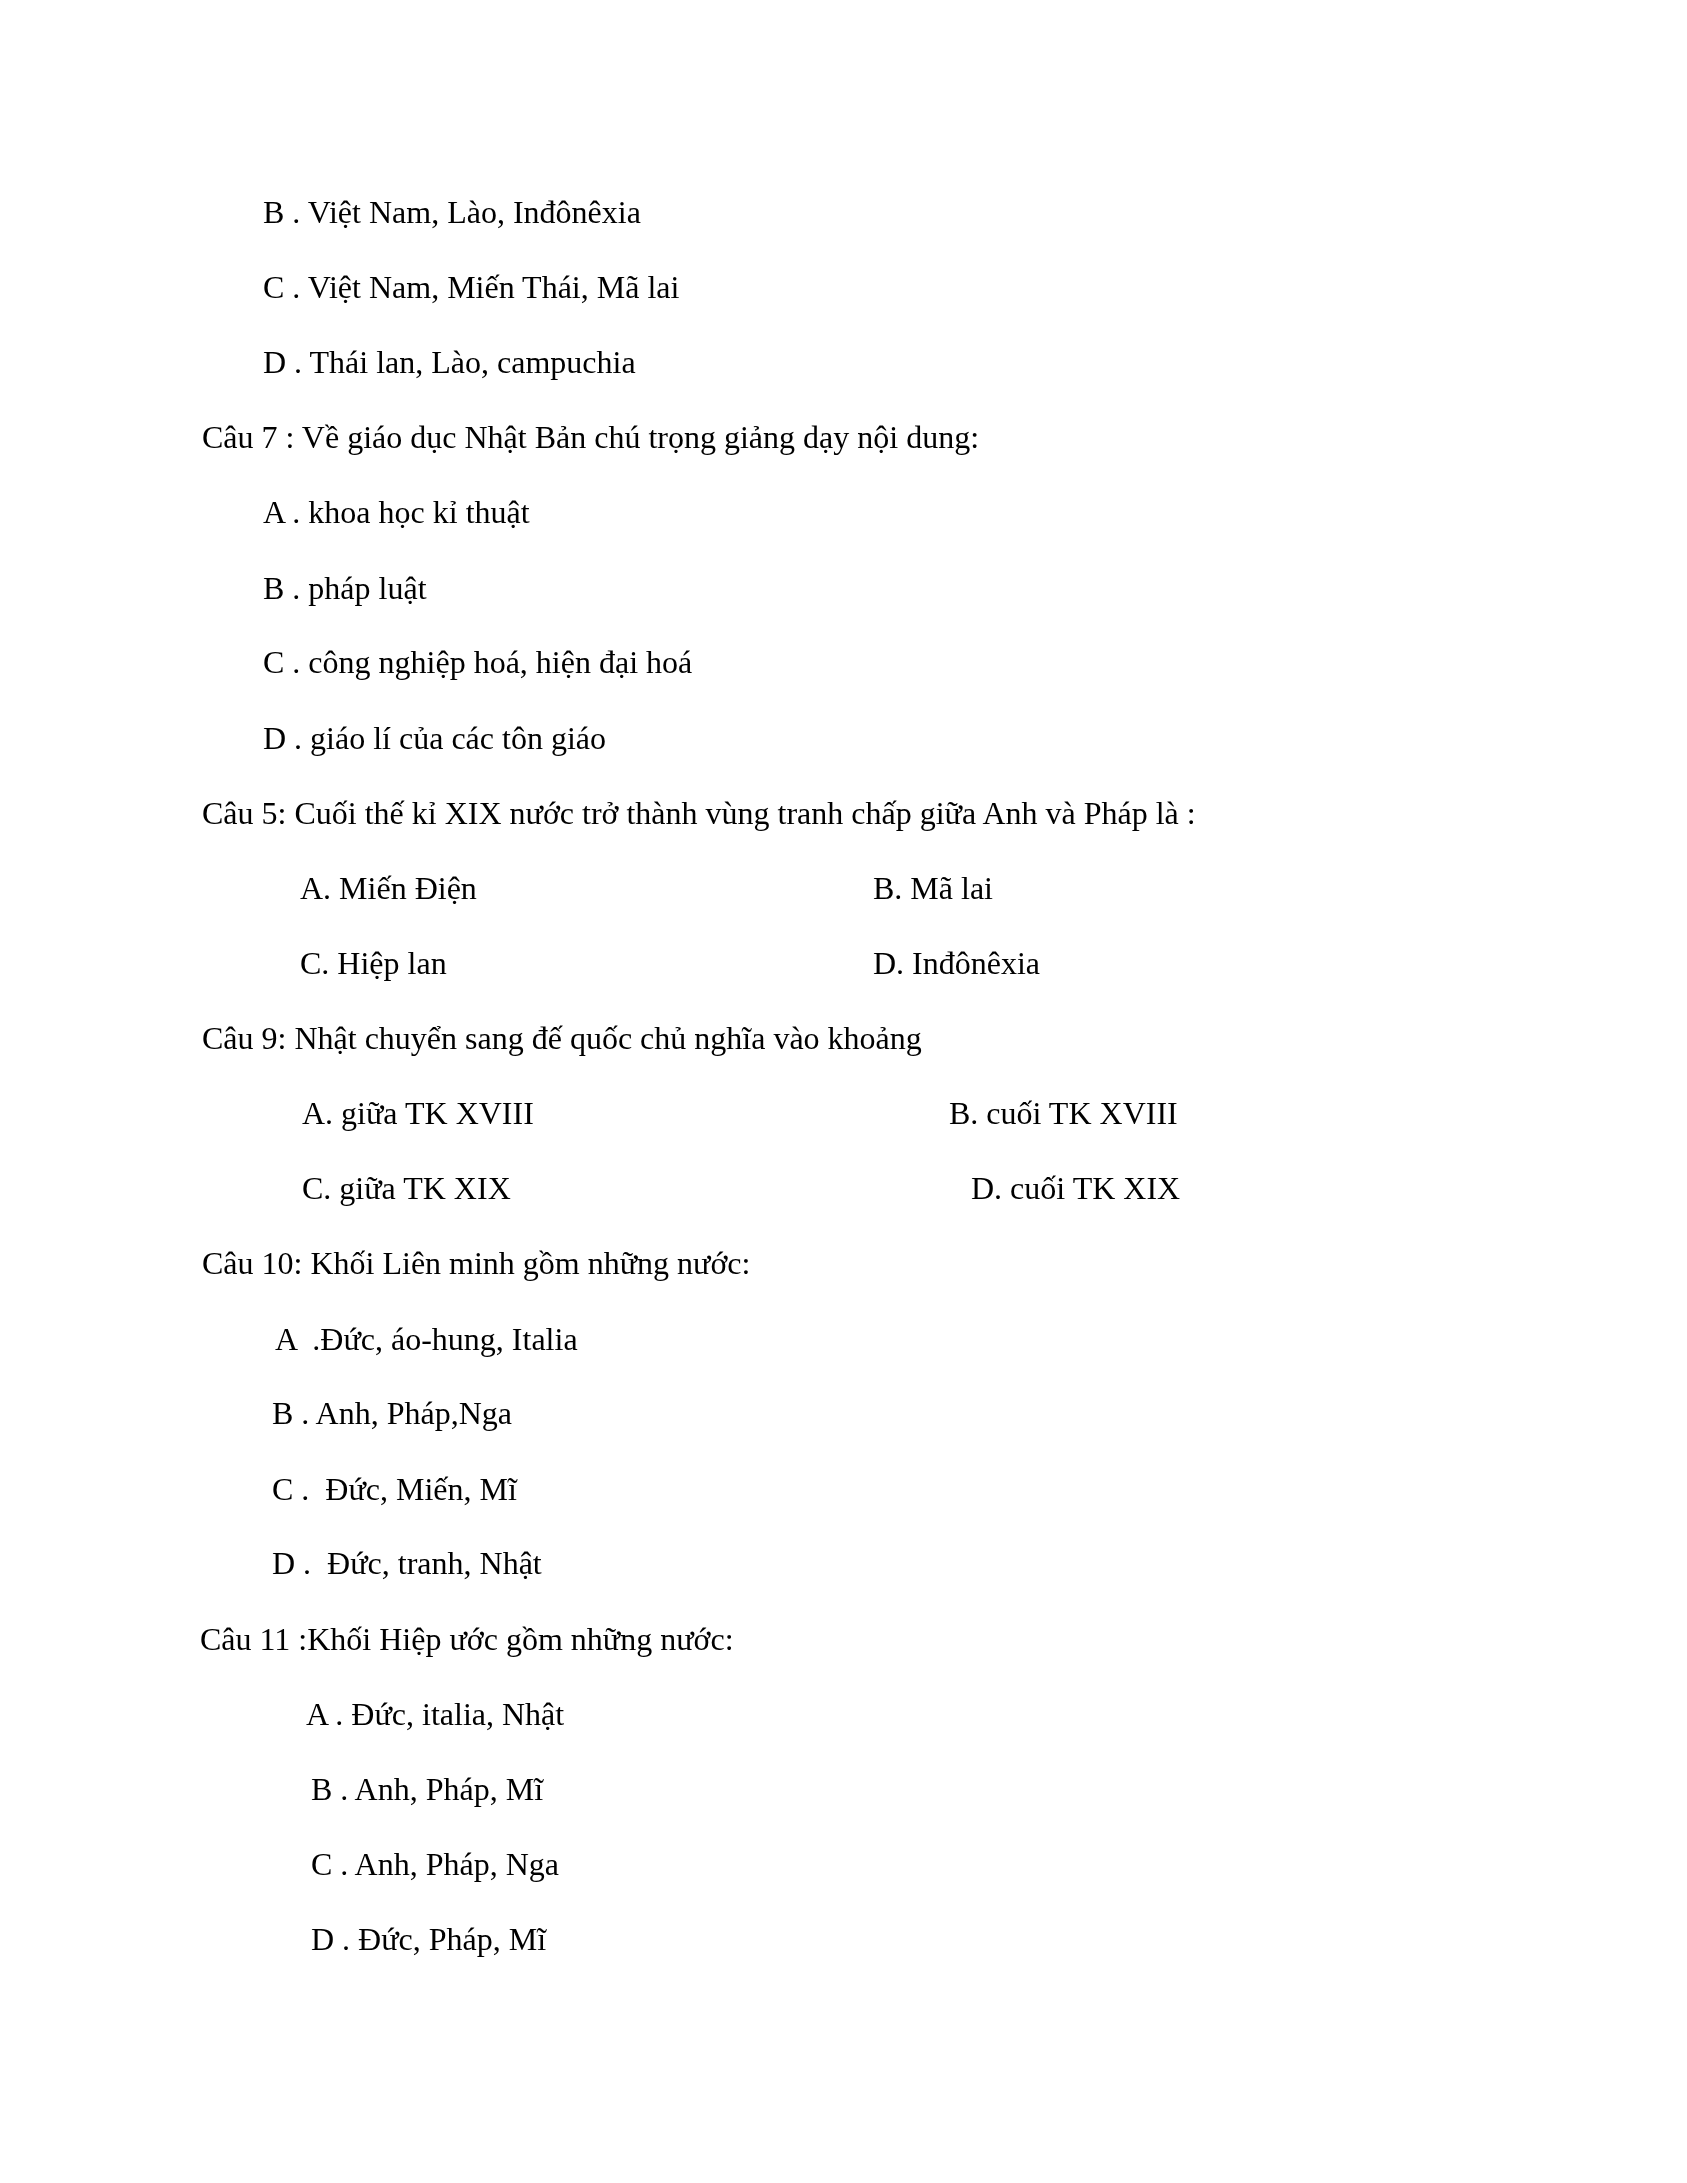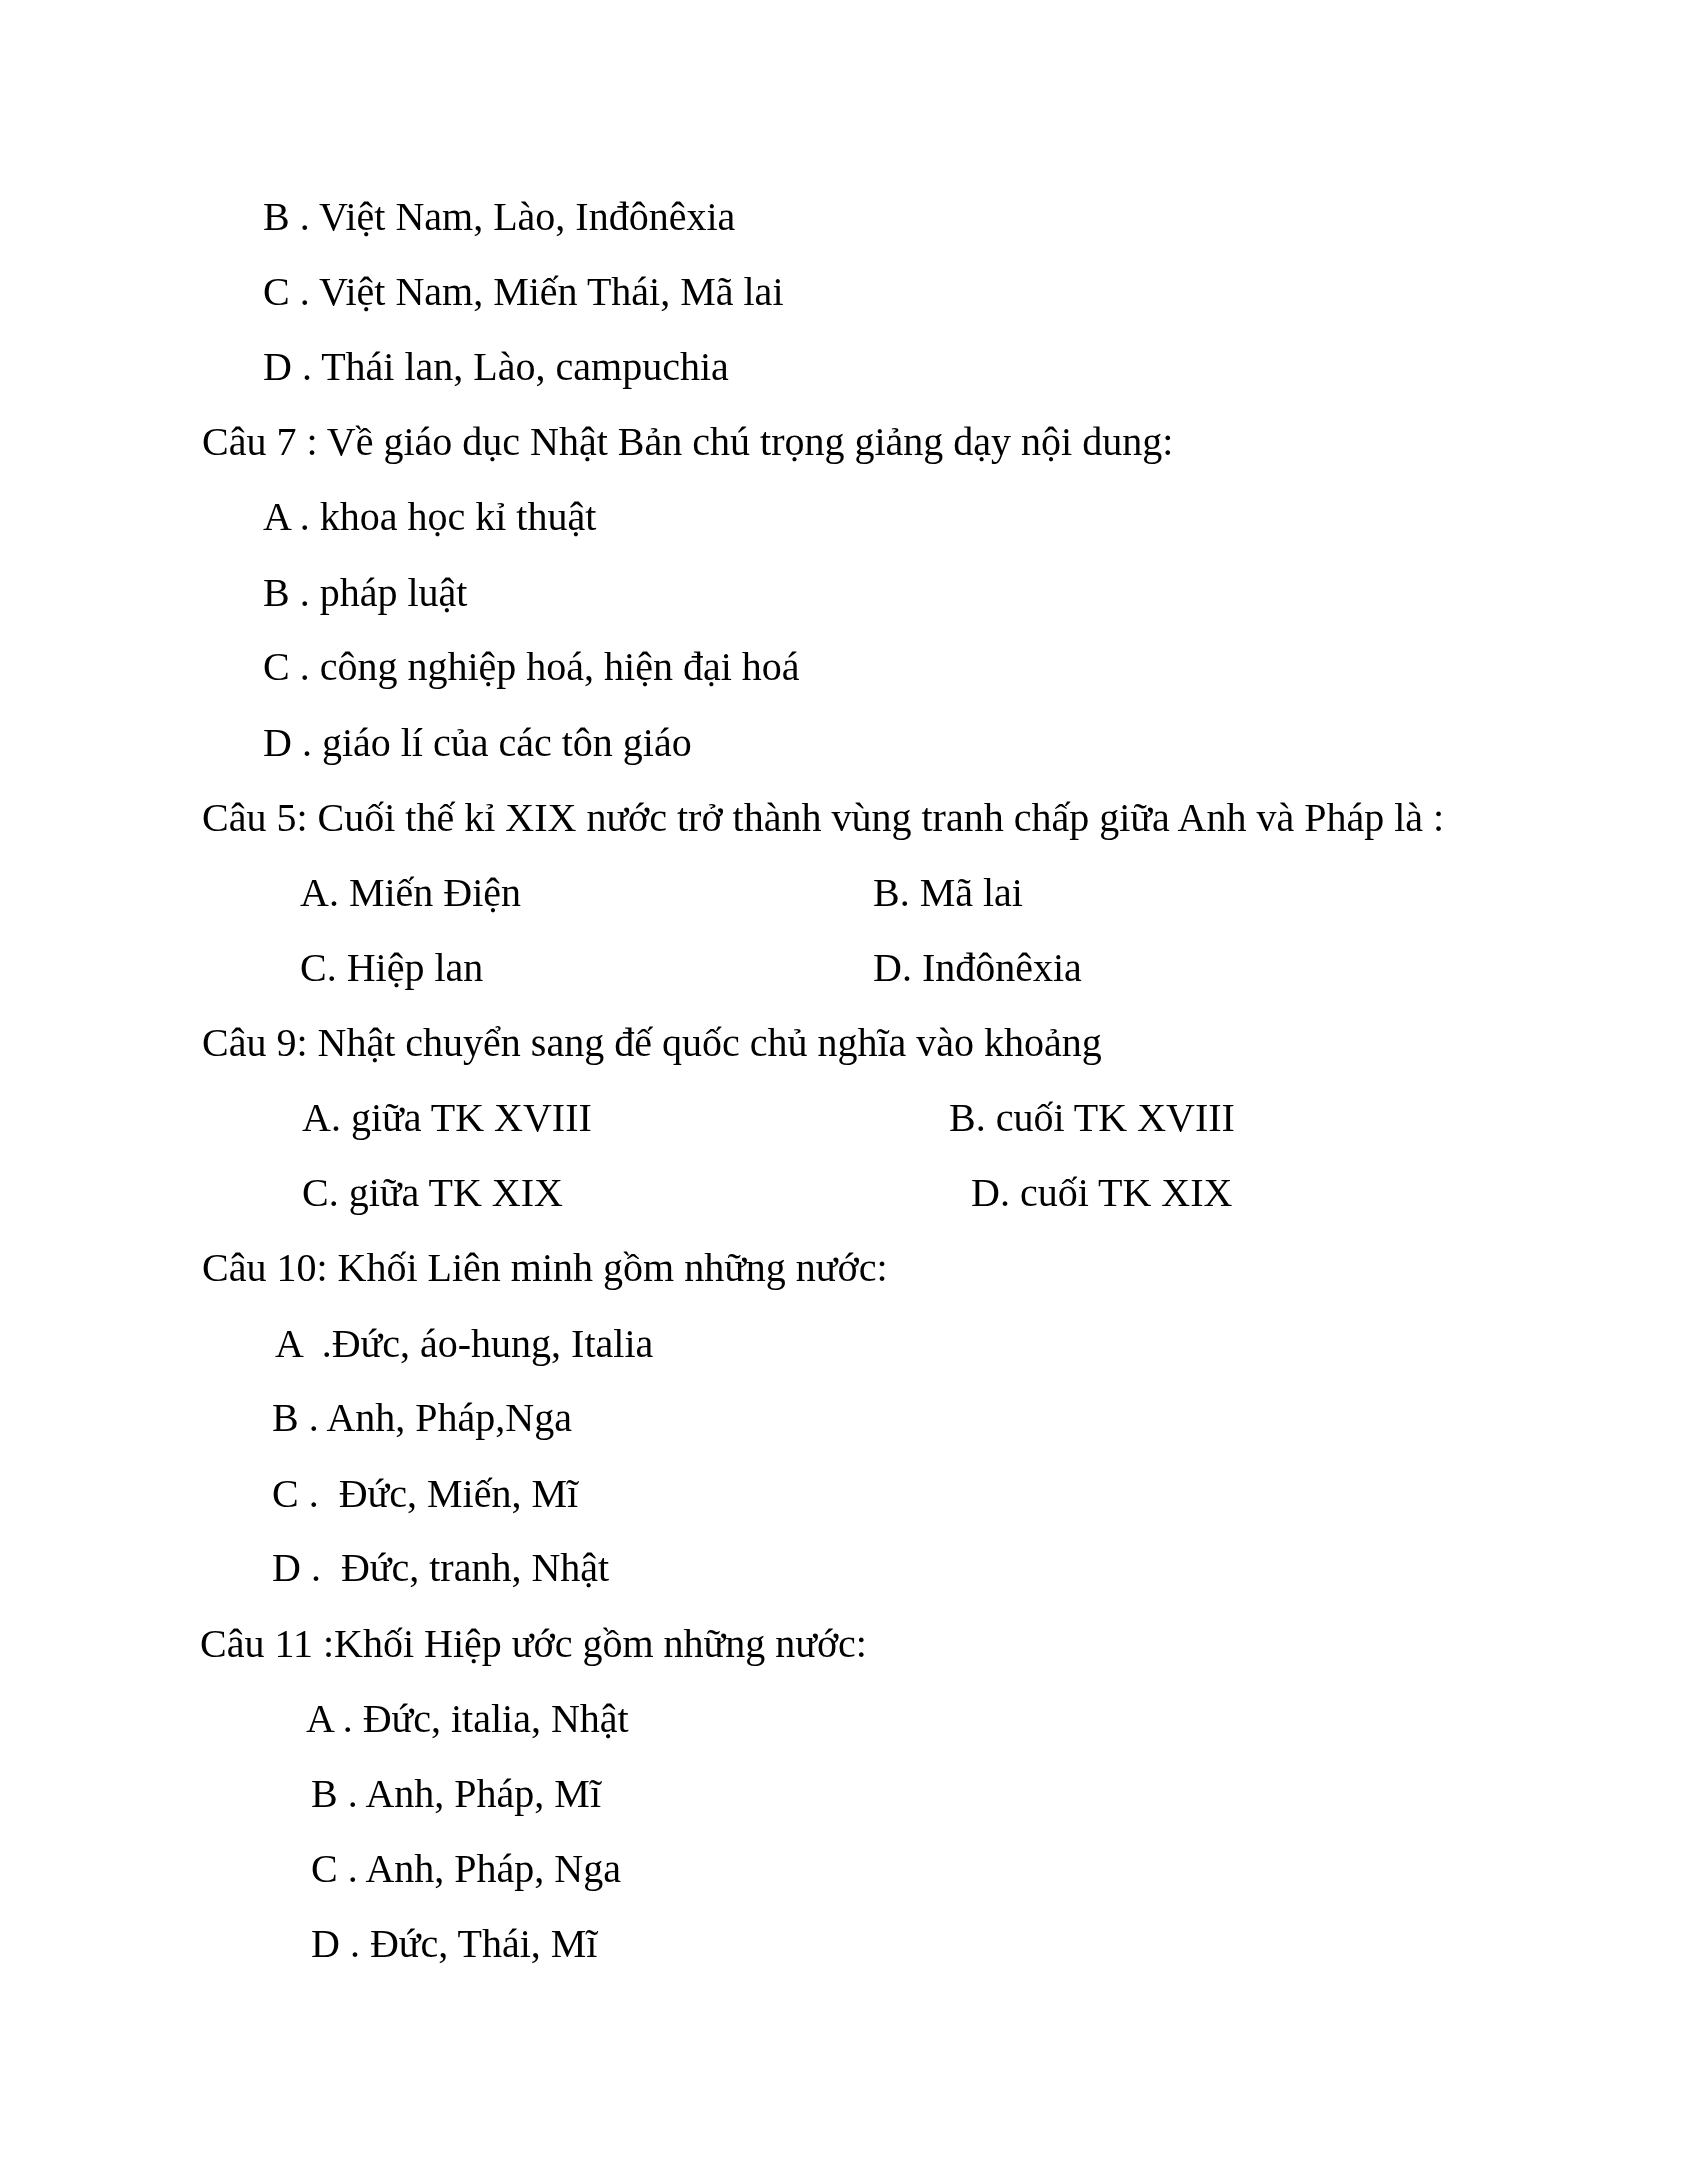--- a/index.html
+++ b/index.html
@@ -11,21 +11,21 @@
       position: relative;
       width: 1687px;
       height: 2183px;
       background: #ffffff;
       color: #000000;
       font-family: "Liberation Serif", "DejaVu Serif", serif;
       overflow: hidden;
     }
     .ln {
       position: absolute;
-      font-size: 40px;
+      font-size: 32px;
       line-height: 1.15;
       white-space: pre;
       color: #000000;
     }
     .bold {
       font-weight: normal;
     }
   </style>
 </head>
 <body>
@@ -57,16 +57,16 @@
   <div class="ln" style="left:202px; top:1245px"><span class="bold">Câu 10</span><span>: Khối Liên minh gồm những nước:</span></div>
   <div class="ln" style="left:275px; top:1321px">A  .Đức, áo-hung, Italia</div>
   <div class="ln" style="left:272px; top:1395px">B . Anh, Pháp,Nga</div>
   <div class="ln" style="left:272px; top:1471px">C .  Đức, Miến, Mĩ</div>
   <div class="ln" style="left:272px; top:1545px">D .  Đức, tranh, Nhật</div>
 
   <div class="ln" style="left:200px; top:1621px"><span class="bold">Câu 11</span><span> :Khối Hiệp ước gồm những nước:</span></div>
   <div class="ln" style="left:306px; top:1696px">A . Đức, italia, Nhật</div>
   <div class="ln" style="left:311px; top:1771px">B . Anh, Pháp, Mĩ</div>
   <div class="ln" style="left:311px; top:1846px">C . Anh, Pháp, Nga</div>
-  <div class="ln" style="left:311px; top:1921px">D . Đức, Thái, Mĩ</div>
+  <div class="ln" style="left:311px; top:1921px">D . Đức, Pháp, Mĩ</div>
 
 </div>
 
 
 </body></html>

